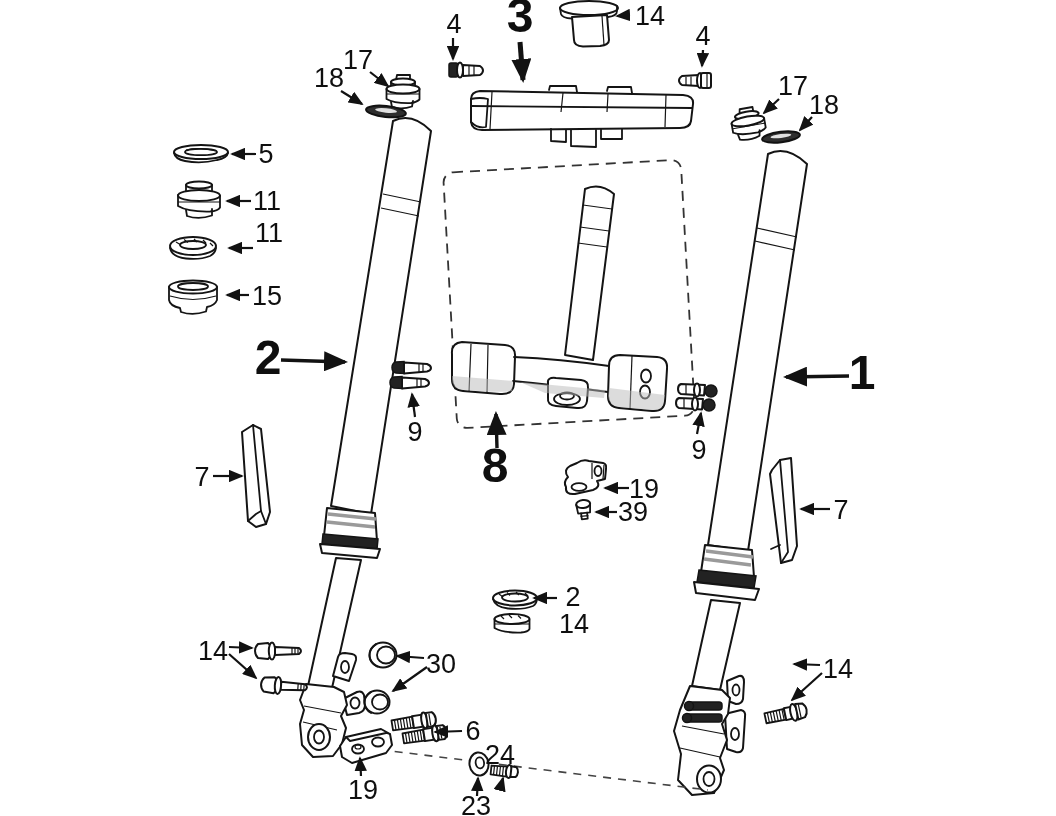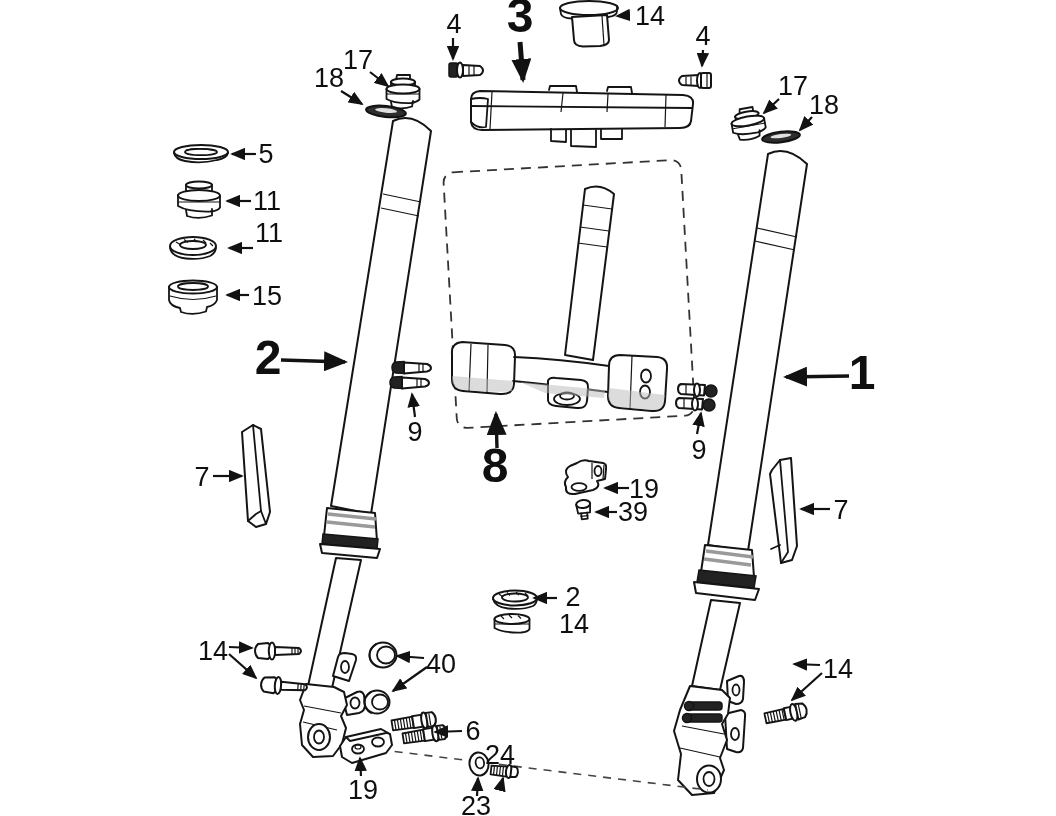--- a/index.html
+++ b/index.html
@@ -353,20 +353,20 @@
 <div class="callout big" style="left:862px;top:373px">1</div>
 <div class="callout" style="left:415px;top:432px">9</div>
 <div class="callout" style="left:699px;top:450px">9</div>
 <div class="callout" style="left:202px;top:477px">7</div>
 <div class="callout" style="left:841px;top:510px">7</div>
 <div class="callout big" style="left:495px;top:466px">8</div>
 <div class="callout" style="left:644px;top:489px">19</div>
 <div class="callout" style="left:633px;top:512px">39</div>
 <div class="callout" style="left:573px;top:597px">2</div>
 <div class="callout" style="left:574px;top:624px">14</div>
-<div class="callout" style="left:441px;top:664px">40</div>
+<div class="callout" style="left:441px;top:664px">30</div>
 <div class="callout" style="left:213px;top:651px">14</div>
 <div class="callout" style="left:473px;top:731px">6</div>
 <div class="callout" style="left:363px;top:790px">19</div>
 <div class="callout" style="left:476px;top:806px">23</div>
 <div class="callout" style="left:500px;top:755px">24</div>
 <div class="callout" style="left:838px;top:669px">14</div>
 </div>
 
 </body></html>

